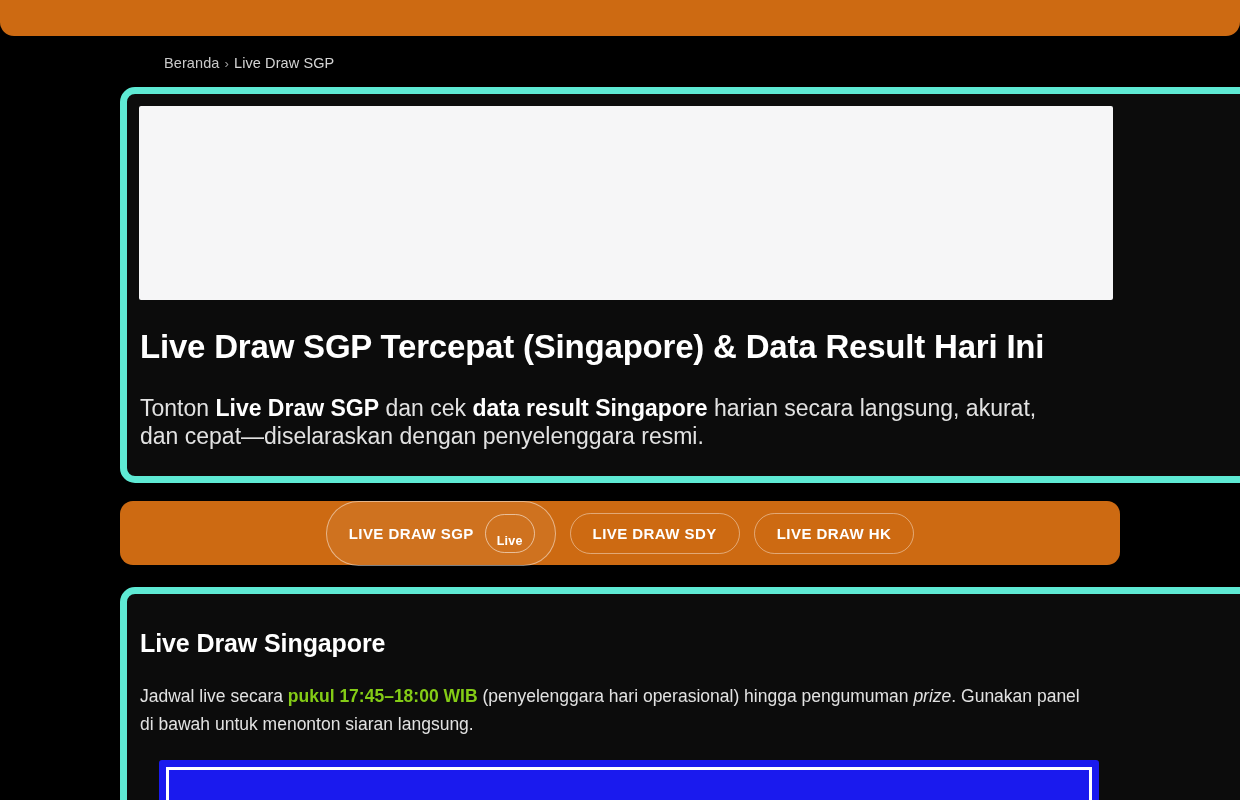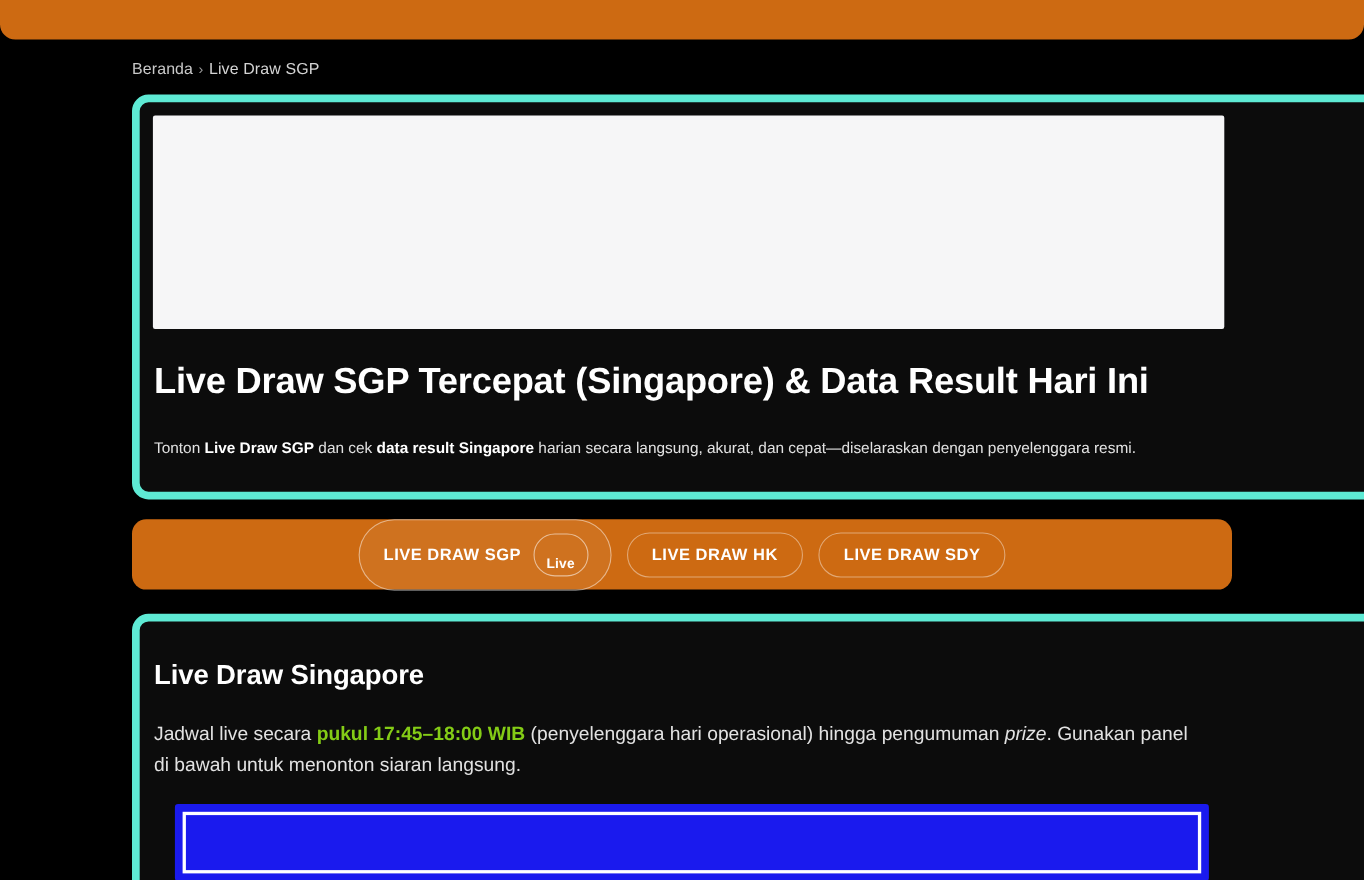--- a/index.html
+++ b/index.html
@@ -40,20 +40,21 @@
     padding-bottom: 14px;
     font-size: 14.5px;
     line-height: 18px;
     color: #c9c9c9;
     letter-spacing: 0.1px;
     white-space: nowrap;
   }
   .breadcrumb .crumb-link {
     color: #c9c9c9;
     text-decoration: none;
+    margin-left: 44px;
   }
   .breadcrumb .crumb-sep {
     color: #9a9a9a;
     margin: 0 5px;
     font-size: 13px;
   }
   .breadcrumb .crumb-current {
     color: #d4d4d4;
   }
 
@@ -80,21 +81,21 @@
     margin: 22px 0 0 1px;
     font-size: 33px;
     line-height: 50px;
     font-weight: 700;
     letter-spacing: -0.2px;
     color: #ffffff;
     max-width: 930px;
   }
   .hero-sub {
     margin: 22px 0 0 1px;
-    font-size: 14px;
+    font-size: 23px;
     line-height: 28px;
     color: #e2e2e2;
     max-width: 930px;
   }
   .hero-sub b { color: #ffffff; font-weight: 700; }
 
   
   .tabbar {
     width: 1000px;
     background: #cd6a12;
@@ -196,24 +197,24 @@
     <h1 class="hero-title">Live Draw SGP Tercepat (Singapore) &amp; Data Result Hari Ini</h1>
     <p class="hero-sub"><span>Tonton </span><b>Live Draw SGP</b><span> dan cek </span><b>data result Singapore</b><span> harian secara langsung, akurat, dan cepat—diselaraskan dengan penyelenggara resmi.</span></p>
   </section>
 
   <nav class="tabbar">
     <button class="tab-pill is-active">
       <span>LIVE DRAW SGP</span>
       <span class="tab-badge">Live</span>
     </button>
     <button class="tab-pill is-plain">
-      <span>LIVE DRAW HK</span>
+      <span>LIVE DRAW SDY</span>
     </button>
     <button class="tab-pill is-plain">
-      <span>LIVE DRAW SDY</span>
+      <span>LIVE DRAW HK</span>
     </button>
   </nav>
 
   <section class="card live-card">
     <h2 class="live-title">Live Draw Singapore</h2>
     <p class="live-desc"><span>Jadwal live secara </span><b>pukul 17:45–18:00 WIB</b><span> (penyelenggara hari operasional) hingga pengumuman </span><i>prize</i><span>. Gunakan panel di bawah untuk menonton siaran langsung.</span></p>
     <div class="stream-frame">
       <div class="stream-inner"></div>
     </div>
   </section>

